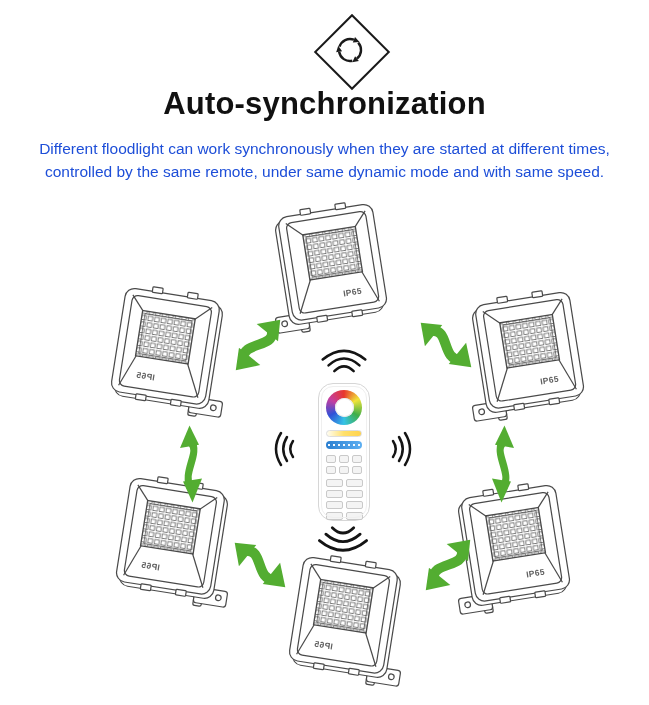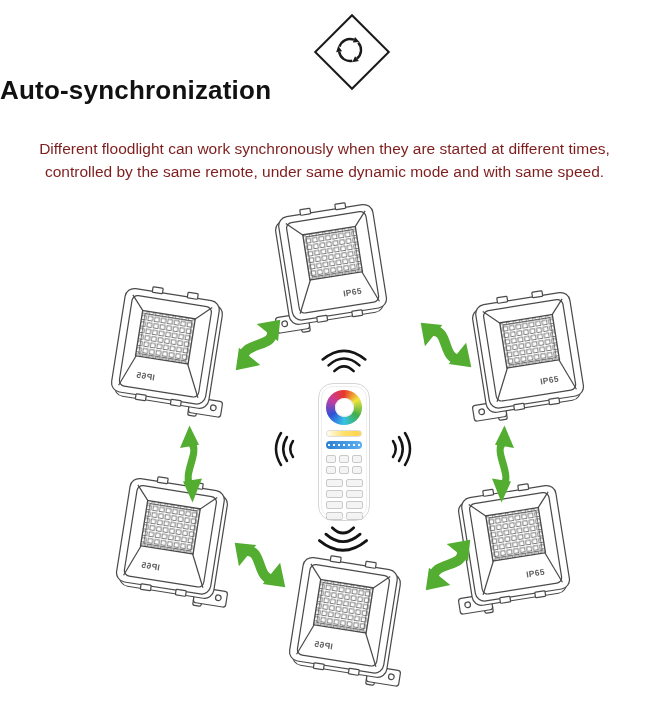--- a/index.html
+++ b/index.html
@@ -10,26 +10,26 @@
   }
   
   .icon-wrap { position:absolute; left:312px; top:12px; width:76px; height:76px; }
   .diamond {
     position:absolute; left:50%; top:50%; width:50px; height:50px;
     margin:-25px 0 0 -25px; border:2.5px solid #1a1a1a; transform:rotate(45deg);
     background:#fff;
   }
   .recycle { position:absolute; left:50%; top:50%; width:40px; height:40px; margin:-20px 0 0 -20px; }
   .page-title {
-    position:absolute; left:0; top:75px; width:100%; 
-    font-size:26px; font-weight:bold; color:#111; letter-spacing:0.2px;
+    position:absolute; left:0; top:86px; width:100%; text-align:center;
+    font-size:31px; font-weight:bold; color:#111; letter-spacing:0.2px;
   }
   .page-desc {
     position:absolute; left:50%; top:137px; width:620px; margin-left:-310px;
-    text-align:center; font-size:15.5px; line-height:23px; color:#7f1d1d;
+    text-align:center; font-size:15.5px; line-height:23px; color:#1d4ed8;
   }
   
   .floodlight { position:absolute; width:127px; }
   .floodlight svg { display:block; width:100%; height:auto; }
   .mirror svg { transform:scaleX(-1); }
   .fl-top    { left:268px; top:202px; }
   .fl-ul     { left:103px; top:286px; }
   .fl-ur     { left:465px; top:290px; }
   .fl-ll     { left:108px; top:476px; }
   .fl-bottom { left:281px; top:555px; }

